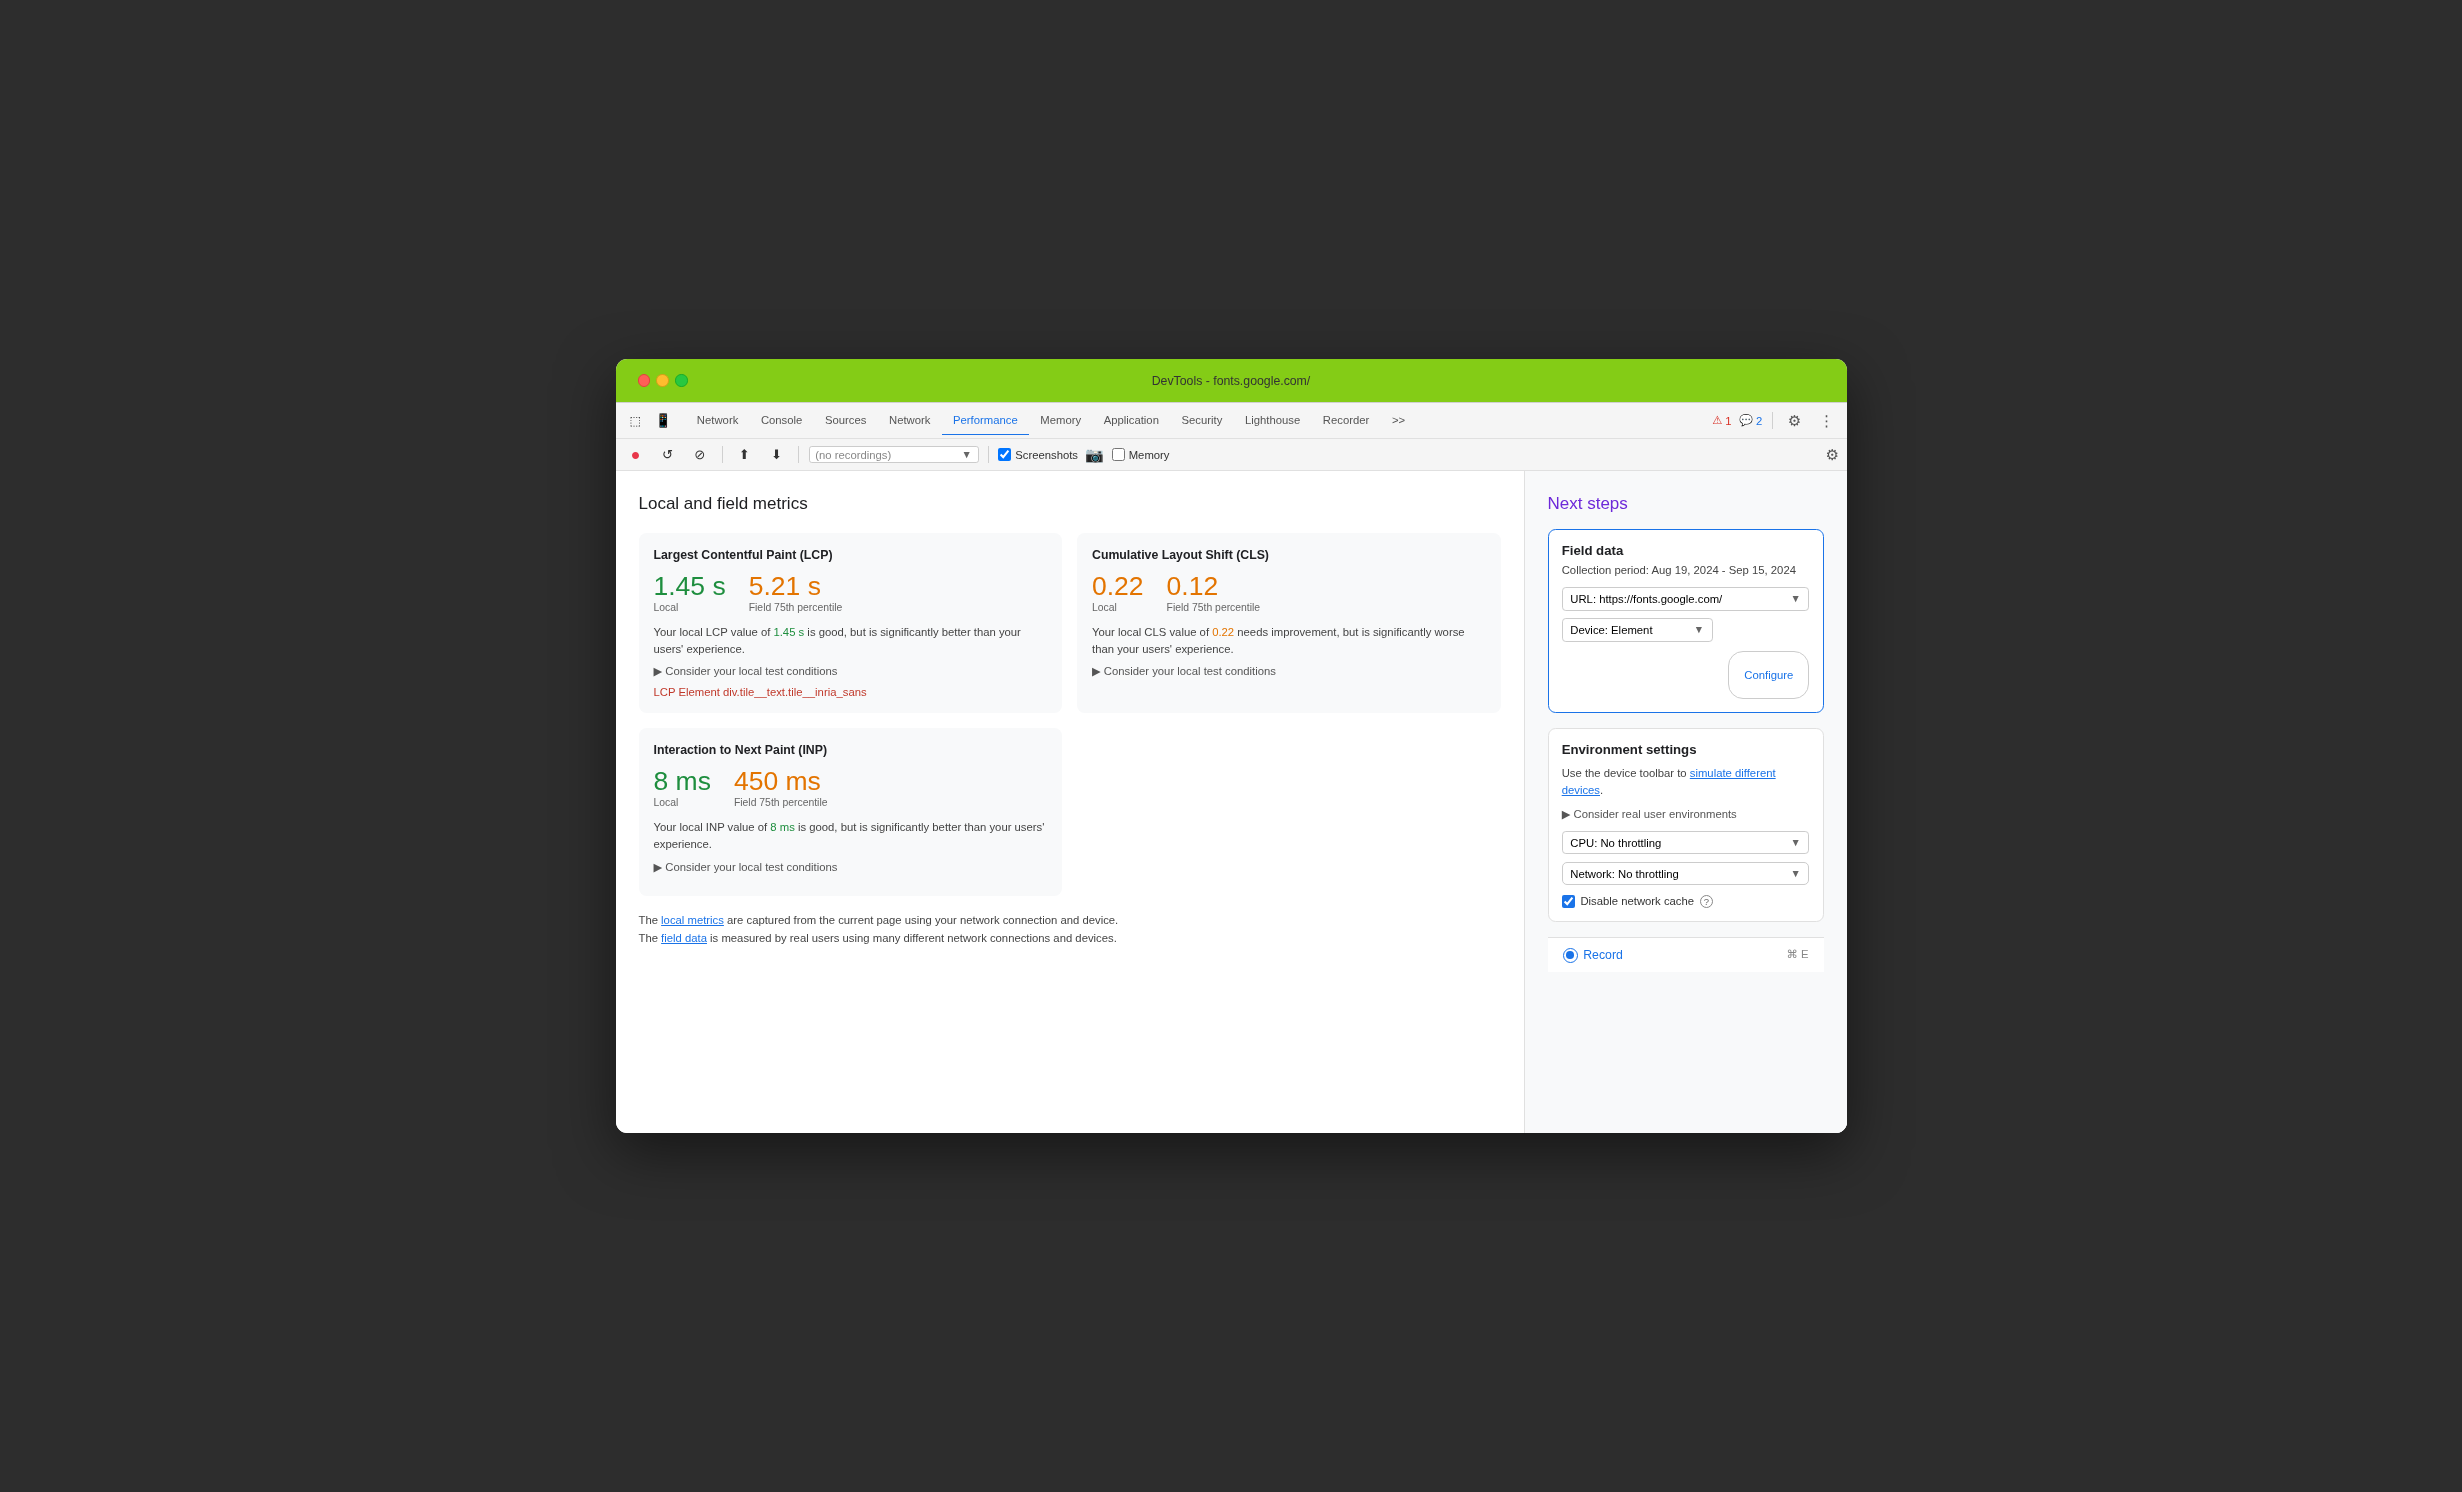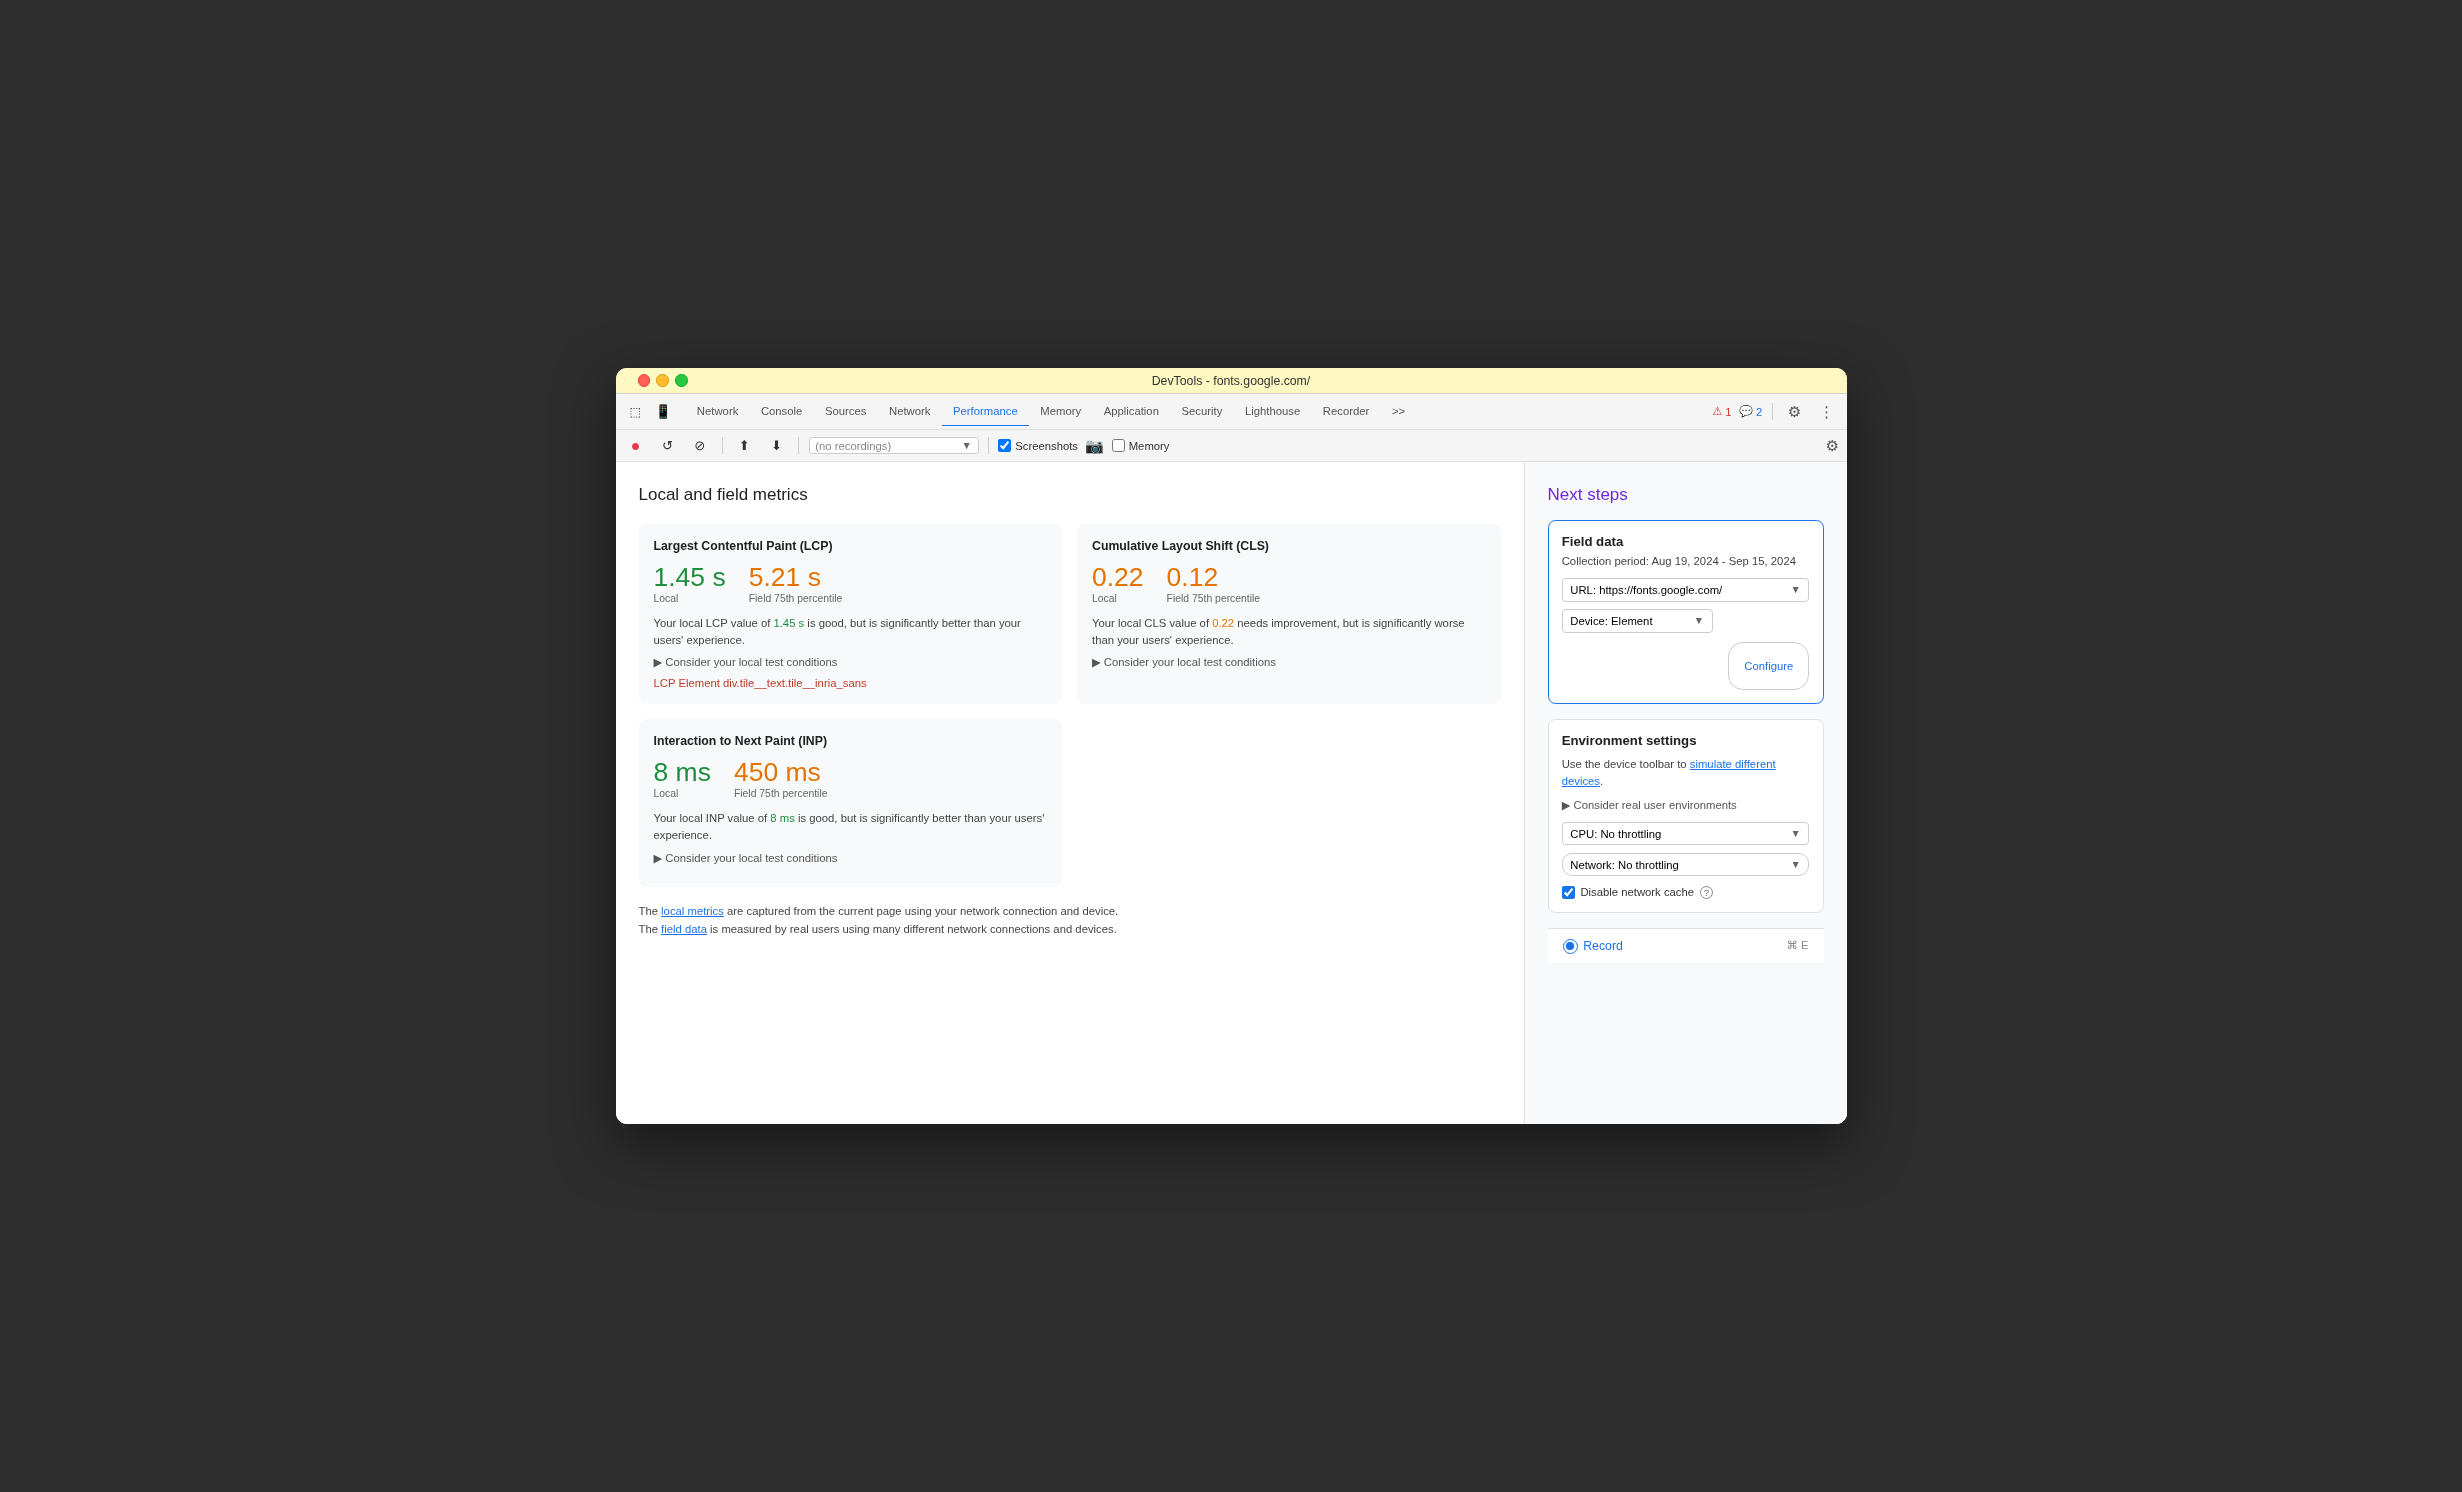--- a/index.html
+++ b/index.html
@@ -13,22 +13,22 @@
       font-size: 12.3px;
     }
     .window {
       width: 1231px;
       background: #ffffff;
       border-radius: 11.3px;
       overflow: hidden;
       box-shadow: 0 19px 57px rgba(0,0,0,0.5);
     }
     .titlebar {
-      background: #fef9c3;
-      height: 26px;
+      background: #84cc16;
+      height: 44px;
       display: flex;
       align-items: center;
       padding: 0 22px;
       position: relative;
       border-bottom: 0.9px solid #d0d0d0;
     }
     .traffic-lights {
       display: flex;
       gap: 6.6px;
     }
@@ -336,21 +336,21 @@
       padding: 4.7px 7.6px;
       font-size: 11.3px;
       cursor: pointer;
       justify-content: space-between;
       margin-bottom: 7.6px;
     }
     .network-selector {
       display: flex;
       align-items: center;
       border: 0.9px solid #ccc;
-      border-radius: 10px;
+      border-radius: 5px;
       background: white;
       padding: 4.7px 7.6px;
       font-size: 11.3px;
       cursor: pointer;
       justify-content: space-between;
       margin-bottom: 9.5px;
     }
     .disable-cache-row {
       display: flex;
       align-items: center;

